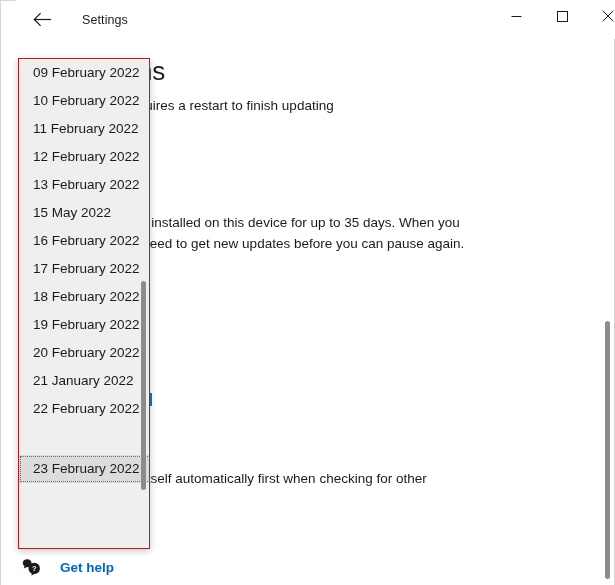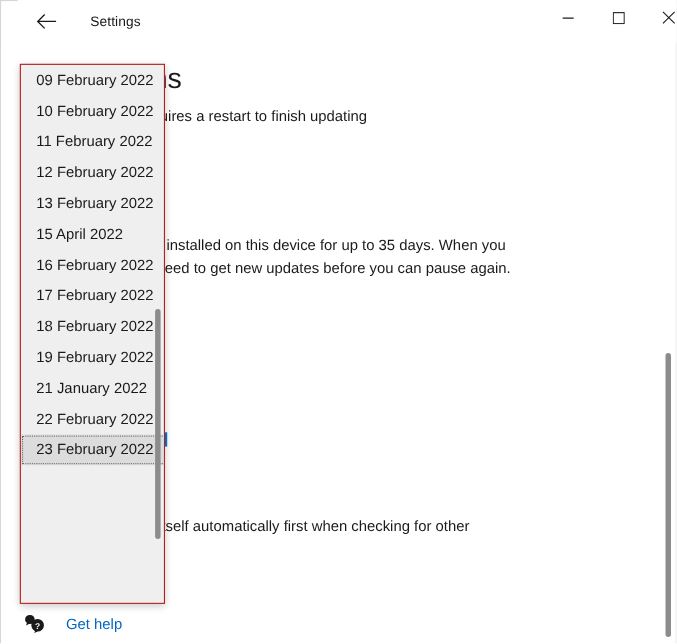--- a/index.html
+++ b/index.html
@@ -174,20 +174,21 @@
     justify-content: center;
     color: #1a1a1a;
     flex: 0 0 auto;
   }
   .get-help-icon svg { display: block; }
   .get-help-label {
     margin-left: 17px;
     font-size: 13.5px;
     color: #0067c0;
     white-space: nowrap;
+    font-weight: bold;
   }
 
   
   .dropdown {
     position: absolute;
     left: 18px;
     top: 58px;
     width: 132px;
     height: 491px;
     background: #efefef;
@@ -209,20 +210,21 @@
     padding-left: 14px;
     font-size: 13.5px;
     color: #1a1a1a;
     white-space: nowrap;
     box-sizing: border-box;
   }
   .dropdown-item.selected {
     background: #dcdcdc;
     outline: 1px dotted #6b6b6b;
     outline-offset: -2px;
+    margin-top: 32px;
   }
   .dropdown-scrollbar {
     position: absolute;
     right: 0;
     top: 0;
     width: 12px;
     height: 489px;
     background: transparent;
   }
   .dropdown-scroll-thumb {
@@ -311,25 +313,26 @@
   <div class="page-scroll-thumb"></div>
 </div>
 
 <div class="dropdown">
   <div class="dropdown-list">
       <div class="dropdown-item">09 February 2022</div>
       <div class="dropdown-item">10 February 2022</div>
       <div class="dropdown-item">11 February 2022</div>
       <div class="dropdown-item">12 February 2022</div>
       <div class="dropdown-item">13 February 2022</div>
-      <div class="dropdown-item">15 April 2022</div>
+      <div class="dropdown-item">15 May 2022</div>
       <div class="dropdown-item">16 February 2022</div>
       <div class="dropdown-item">17 February 2022</div>
       <div class="dropdown-item">18 February 2022</div>
       <div class="dropdown-item">19 February 2022</div>
+      <div class="dropdown-item">20 February 2022</div>
       <div class="dropdown-item">21 January 2022</div>
       <div class="dropdown-item">22 February 2022</div>
       <div class="dropdown-item selected">23 February 2022</div>
     </div>
   <div class="dropdown-scrollbar">
     <div class="dropdown-scroll-thumb"></div>
   </div>
 </div>
 
 </body></html>

